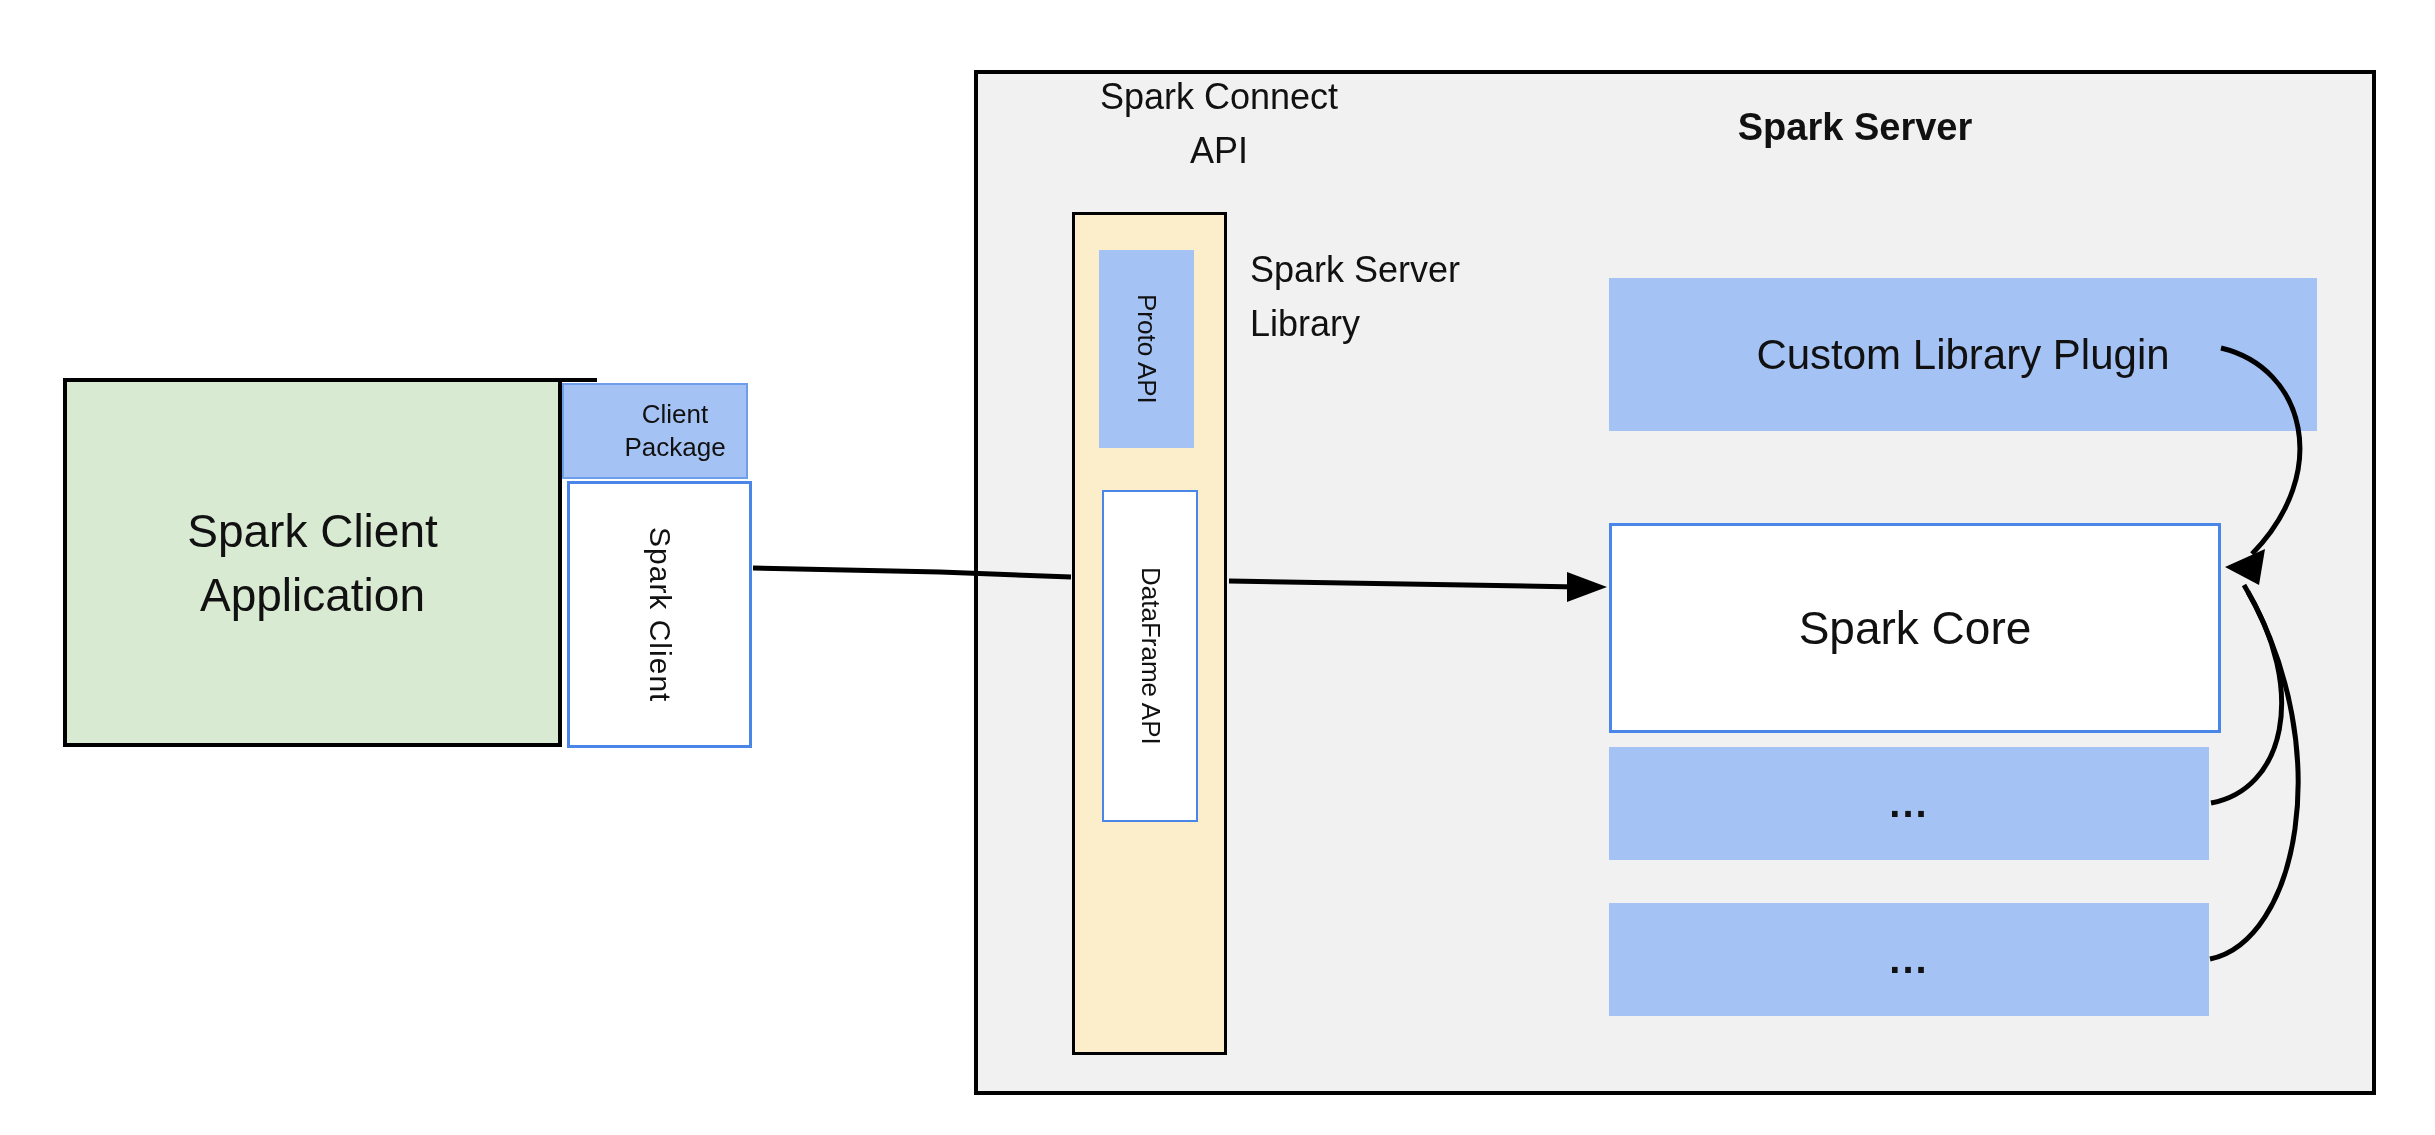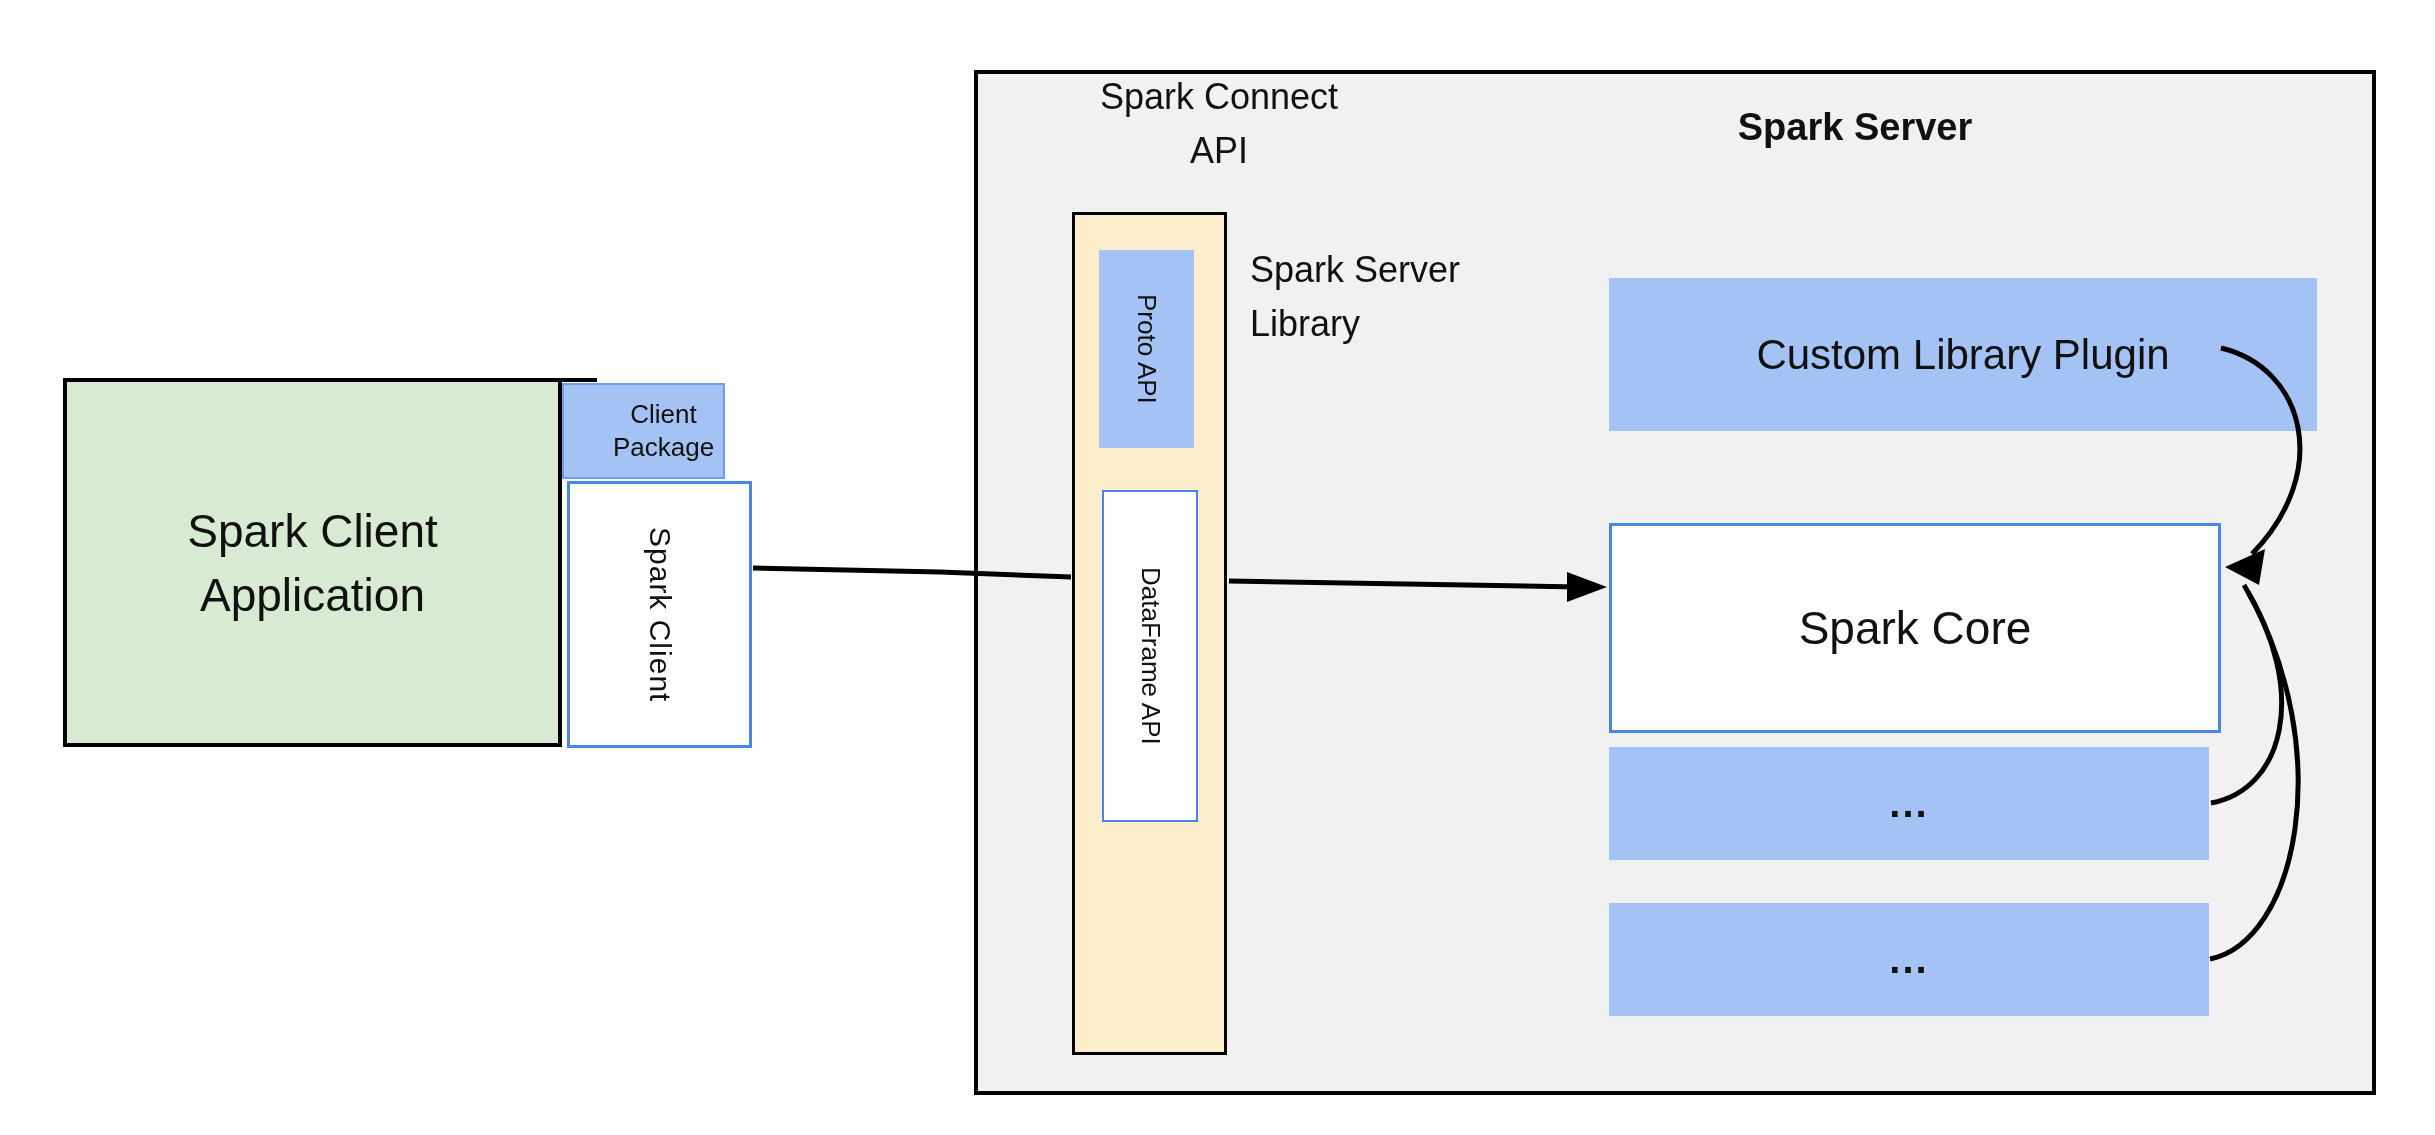--- a/index.html
+++ b/index.html
@@ -19,21 +19,21 @@
   .server-panel{left:974px;top:70px;width:1402px;height:1025px;background:var(--panel-gray);border:4px solid var(--line-black);}
 
   
   .lbl-connect{left:975px;top:70px;width:400px;font-size:36px;line-height:54px;text-align:center;margin-left:44px;}
   .lbl-server-title{left:1655px;top:104px;width:400px;font-size:38px;line-height:46px;font-weight:bold;text-align:center;}
   .lbl-library{left:1250px;top:243px;width:330px;font-size:36px;line-height:54px;text-align:left;}
 
   
   .client-app{left:63px;top:378px;width:499px;height:369px;background:var(--green-fill);border:4px solid var(--line-black);font-size:46px;line-height:64px;}
   .border-overhang{left:560px;top:378px;width:37px;height:4px;background:var(--line-black);}
-  .client-package{left:562px;top:383px;width:163px;height:96px;background:var(--blue-fill);border:2px solid var(--package-border);font-size:26px;line-height:33px;padding-left:40px;}
+  .client-package{left:562px;top:383px;width:186px;height:96px;background:var(--blue-fill);border:2px solid var(--package-border);font-size:26px;line-height:33px;padding-left:40px;}
   .spark-client-box{left:567px;top:481px;width:185px;height:267px;background:#fff;border:3px solid var(--white-box-border);}
   .vtext{writing-mode:vertical-rl;text-orientation:mixed;display:flex;align-items:center;justify-content:center;width:100%;height:100%;}
   .spark-client-box .vtext{font-size:30px;letter-spacing:1px;}
 
   
   .connect-box{left:1072px;top:212px;width:155px;height:843px;background:var(--yellow-fill);border:3px solid var(--line-black);}
   .proto-box{left:1099px;top:250px;width:95px;height:198px;background:var(--blue-fill);}
   .proto-box .vtext{font-size:26px;}
   .dataframe-box{left:1102px;top:490px;width:96px;height:332px;background:#fff;border:2px solid var(--white-box-border);}
   .dataframe-box .vtext{font-size:26px;}

